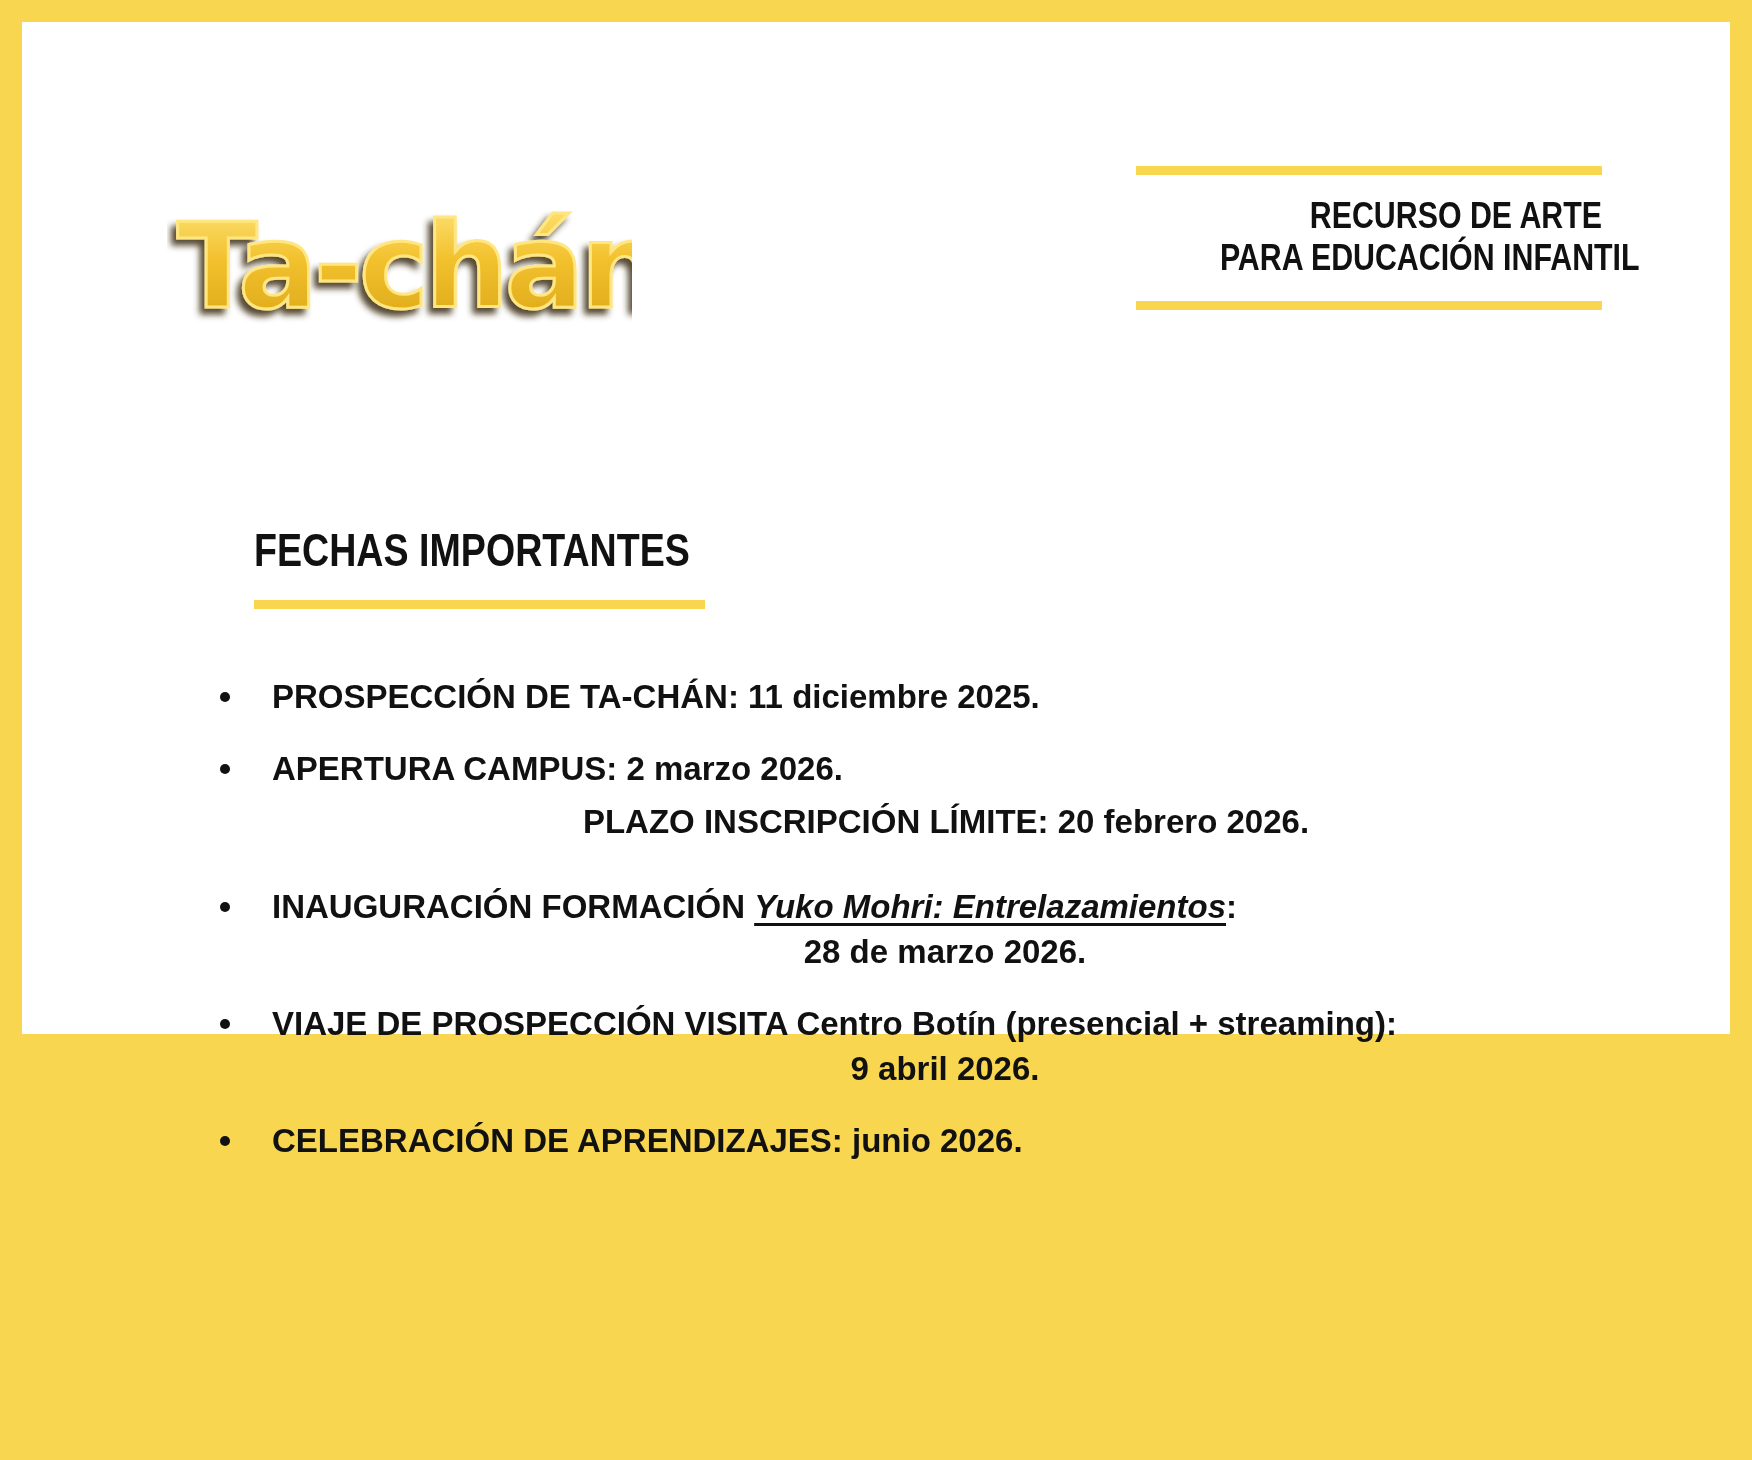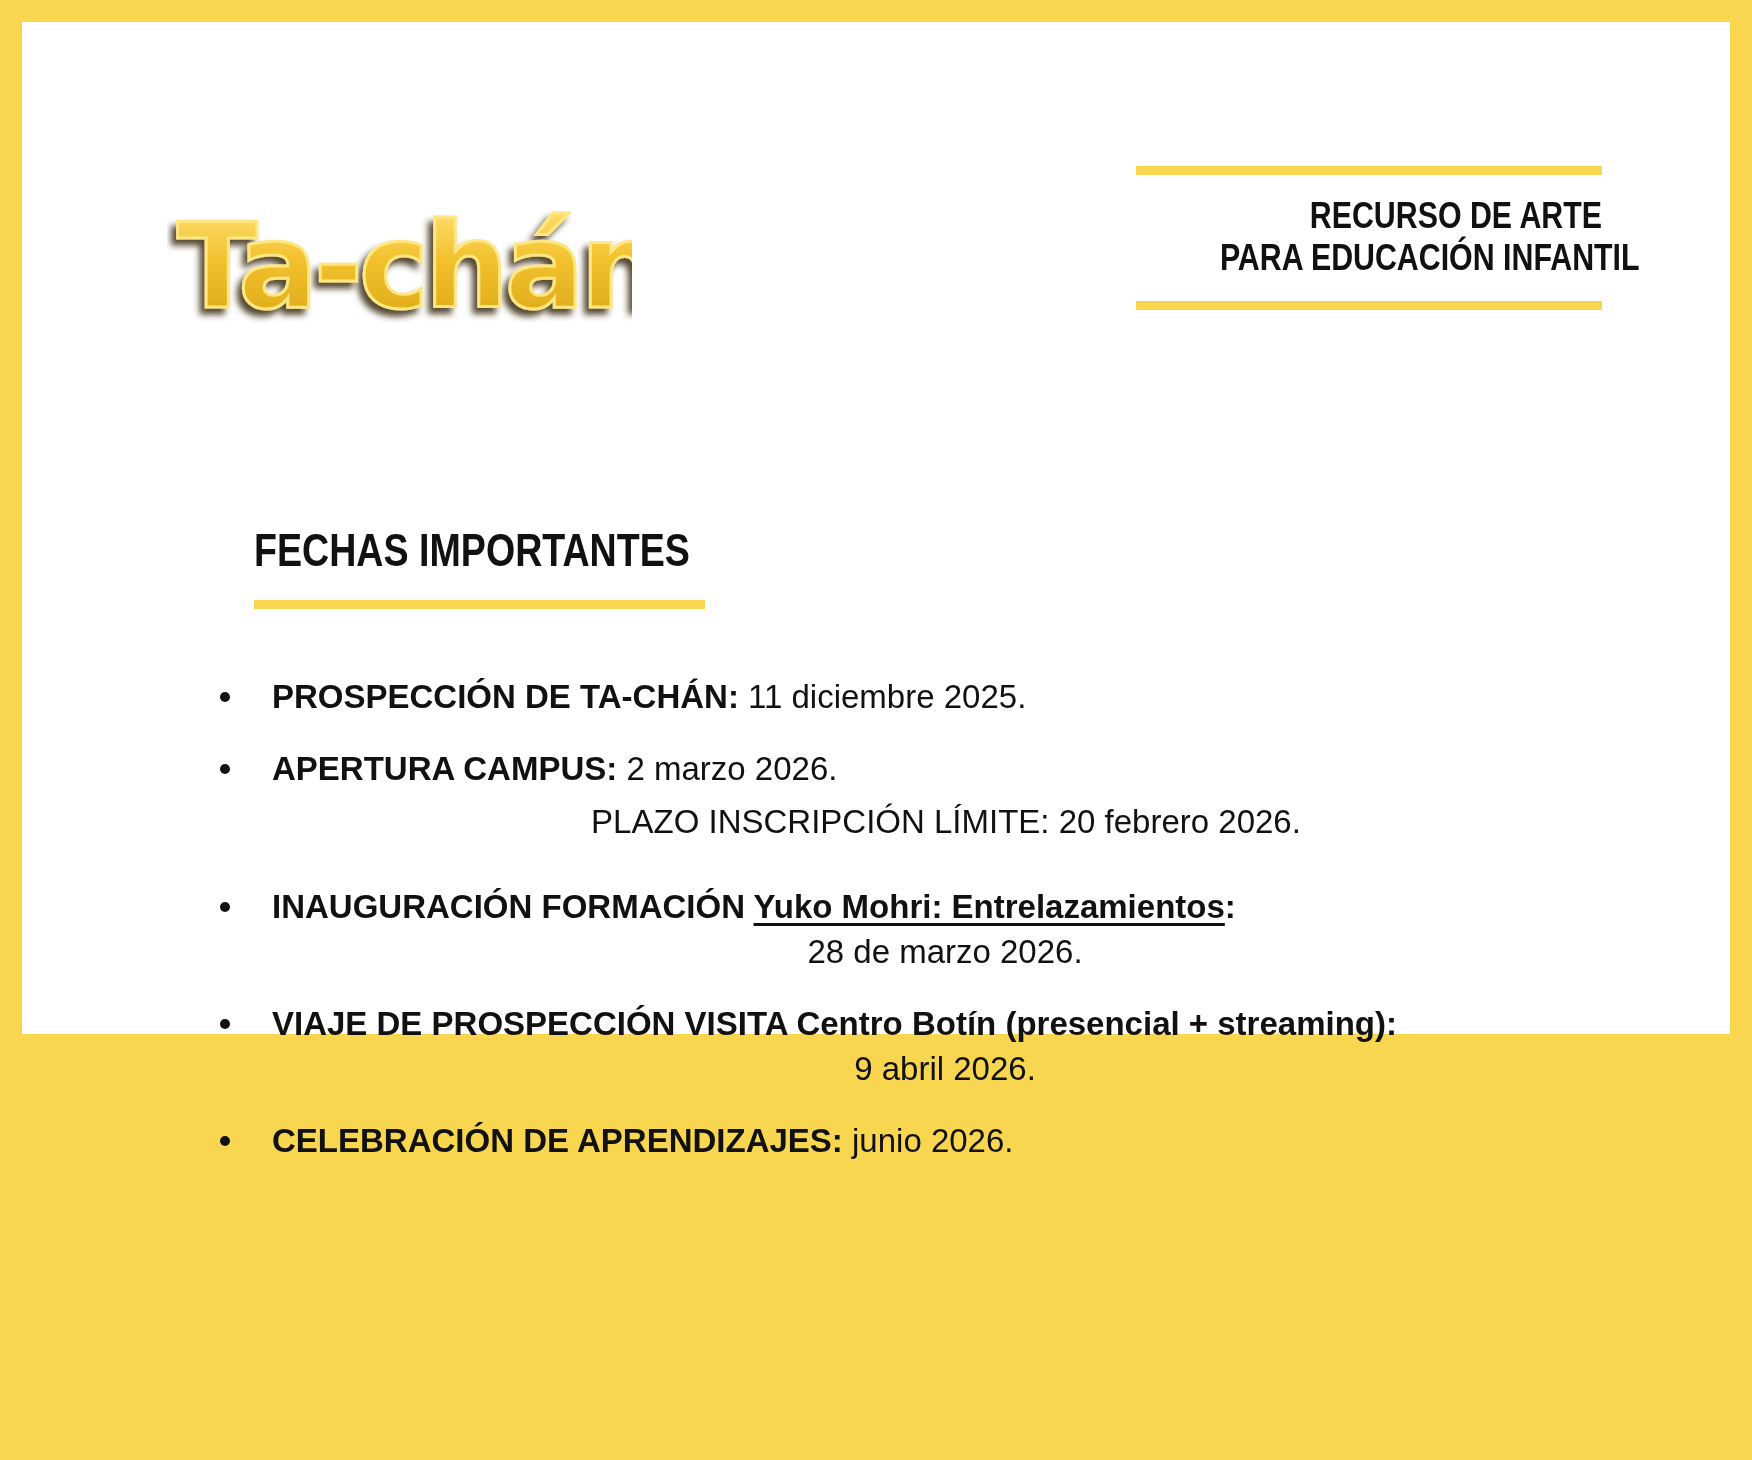--- a/index.html
+++ b/index.html
@@ -86,25 +86,26 @@
       white-space: nowrap;
     }
     .bullet {
       position: absolute;
       left: 2px; top: 18px;
       width: 10px; height: 10px;
       border-radius: 50%;
       background: #111;
     }
     .lbl { font-weight: 700; }
-    .val { font-weight: 400; }
+    .val { font-weight: 700; }
     .sub-line { display: block; text-align: center; }
     .sub-line.indent { padding-left: 2px; margin-top: 8px; }
     .exhibit {
       font-weight: 700;
+      font-style: italic;
       text-decoration: underline;
       text-decoration-thickness: 3px;
       text-underline-offset: 5px;
     }
     .item-2 { margin-bottom: 40px; }
   </style>
 </head>
 <body>
 
 <div class="page">

